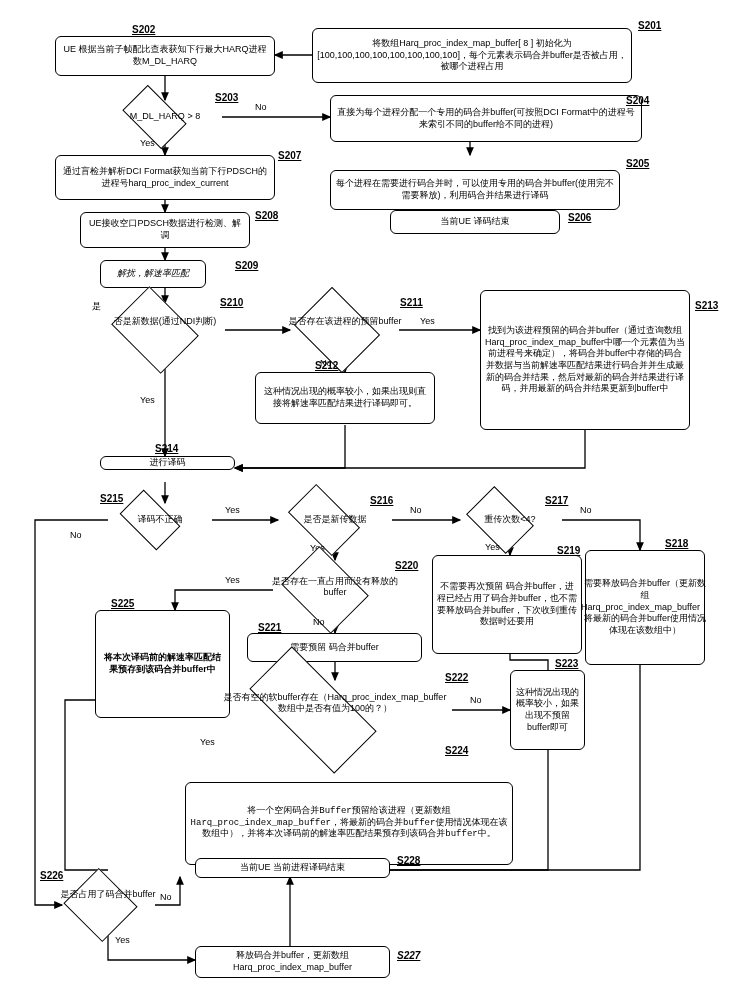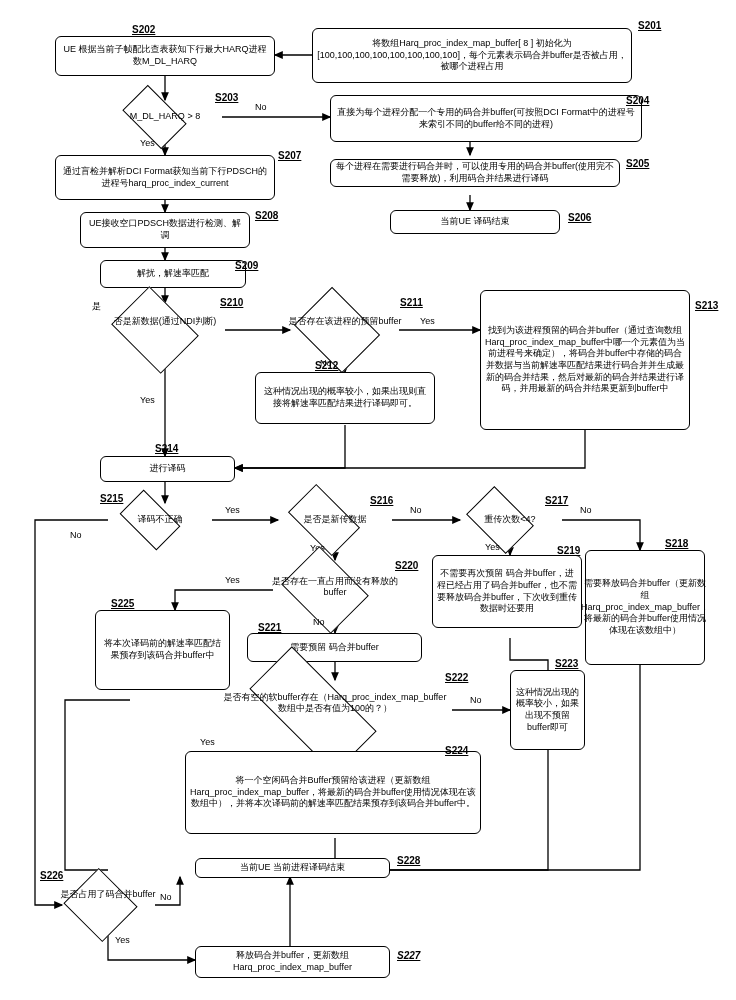--- a/index.html
+++ b/index.html
@@ -159,41 +159,41 @@
 </div>
 <div class="lbl" style="left:215px; top:92px;">S203</div>
 <div class="edge" style="left:255px; top:102px;">No</div>
 <div class="edge" style="left:140px; top:138px;">Yes</div>
 
 <div class="box round" style="left:330px; top:95px; width:312px; height:47px;">
     <span>直接为每个进程分配一个专用的码合并buffer(可按照DCI Format中的进程号来索引不同的buffer给不同的进程)</span>
   </div>
 <div class="lbl" style="left:626px; top:95px;">S204</div>
 
-<div class="box round" style="left:330px; top:159px; width:290px; height:28px;">
+<div class="box round" style="left:330px; top:170px; width:290px; height:40px;">
     <span>每个进程在需要进行码合并时，可以使用专用的码合并buffer(使用完不需要释放)，利用码合并结果进行译码</span>
   </div>
 <div class="lbl" style="left:626px; top:158px;">S205</div>
 
 <div class="box round" style="left:390px; top:210px; width:170px; height:24px;">
     <span>当前UE 译码结束</span>
   </div>
 <div class="lbl" style="left:568px; top:212px;">S206</div>
 
 <div class="box round" style="left:55px; top:155px; width:220px; height:45px;">
     <span>通过盲检并解析DCI Format获知当前下行PDSCH的进程号harq_proc_index_current</span>
   </div>
 <div class="lbl" style="left:278px; top:150px;">S207</div>
 
 <div class="box round" style="left:80px; top:212px; width:170px; height:36px;">
     <span>UE接收空口PDSCH数据进行检测、解调</span>
   </div>
 <div class="lbl" style="left:255px; top:210px;">S208</div>
 
-<div class="box round" style="left:100px; top:260px; width:146px; height:28px;">
+<div class="box round" style="left:100px; top:260px; width:106px; height:28px;font-style:italic;">
     <span>解扰，解速率匹配</span>
   </div>
 <div class="lbl" style="left:235px; top:260px;">S209</div>
 
 <div class="diamond" style="left:165px; top:330px;">
   <div class="shape" style="left:-45px; top:-27px; width:70px; height:54px;"></div>
   <div class="txt" style="top:-14px; left:-62px; width:124px;">否是新数据(通过NDI判断)</div>
 </div>
 <div class="lbl" style="left:220px; top:297px;">S210</div>
 <div class="edge" style="left:92px; top:300px;">是</div>
@@ -210,21 +210,21 @@
 <div class="box round" style="left:255px; top:372px; width:180px; height:52px;">
     <span>这种情况出现的概率较小，如果出现则直接将解速率匹配结果进行译码即可。</span>
   </div>
 <div class="lbl" style="left:315px; top:360px;">S212</div>
 
 <div class="box round" style="left:480px; top:290px; width:210px; height:140px;">
     <span>找到为该进程预留的码合并buffer（通过查询数组Harq_proc_index_map_buffer中哪一个元素值为当前进程号来确定），将码合并buffer中存储的码合并数据与当前解速率匹配结果进行码合并并生成最新的码合并结果，然后对最新的码合并结果进行译码，并用最新的码合并结果更新到buffer中</span>
   </div>
 <div class="lbl" style="left:695px; top:300px;">S213</div>
 
-<div class="box round" style="left:100px; top:456px; width:135px; height:26px;">
+<div class="box round" style="left:100px; top:456px; width:135px; height:14px;">
     <span>进行译码</span>
   </div>
 <div class="lbl" style="left:155px; top:443px;">S214</div>
 
 <div class="diamond" style="left:160px; top:520px;">
   <div class="shape" style="left:-36px; top:-17px; width:52px; height:34px;"></div>
   <div class="txt" style="top:-6px; left:-48px; width:96px;">译码不正确</div>
 </div>
 <div class="lbl" style="left:100px; top:493px;">S215</div>
 <div class="edge" style="left:225px; top:505px;">Yes</div>
@@ -244,34 +244,34 @@
 </div>
 <div class="lbl" style="left:545px; top:495px;">S217</div>
 <div class="edge" style="left:580px; top:505px;">No</div>
 <div class="edge" style="left:485px; top:542px;">Yes</div>
 
 <div class="box round" style="left:585px; top:550px; width:120px; height:115px;">
     <span>需要释放码合并buffer（更新数组Harq_proc_index_map_buffer，将最新的码合并buffer使用情况体现在该数组中）</span>
   </div>
 <div class="lbl" style="left:665px; top:538px;">S218</div>
 
-<div class="box round" style="left:432px; top:555px; width:150px; height:73px;">
+<div class="box round" style="left:432px; top:555px; width:150px; height:99px;">
     <span>不需要再次预留 码合并buffer，进程已经占用了码合并buffer，也不需要释放码合并buffer，下次收到重传数据时还要用</span>
   </div>
 <div class="lbl" style="left:557px; top:545px;">S219</div>
 
 <div class="diamond" style="left:335px; top:590px;">
   <div class="shape" style="left:-45px; top:-27px; width:70px; height:54px;"></div>
   <div class="txt" style="top:-14px; left:-64px; width:128px;">是否存在一直占用而没有释放的buffer</div>
 </div>
 <div class="lbl" style="left:395px; top:560px;">S220</div>
 <div class="edge" style="left:225px; top:575px;">Yes</div>
 <div class="edge" style="left:313px; top:617px;">No</div>
 
-<div class="box round" style="left:95px; top:610px; width:135px; height:80px;">
+<div class="box round" style="left:95px; top:610px; width:135px; height:108px;font-weight:bold;">
     <span>将本次译码前的解速率匹配结果预存到该码合并buffer中</span>
   </div>
 <div class="lbl" style="left:111px; top:598px;text-decoration:underline;">S225</div>
 
 <div class="box round" style="left:247px; top:633px; width:175px; height:29px;">
     <span>需要预留 码合并buffer</span>
   </div>
 <div class="lbl" style="left:258px; top:622px;">S221</div>
 
 <div class="diamond" style="left:335px; top:710px;">
@@ -280,21 +280,21 @@
 </div>
 <div class="lbl" style="left:445px; top:672px;">S222</div>
 <div class="edge" style="left:470px; top:695px;">No</div>
 <div class="edge" style="left:200px; top:737px;">Yes</div>
 
 <div class="box round" style="left:510px; top:670px; width:75px; height:80px;">
     <span>这种情况出现的概率较小，如果出现不预留buffer即可</span>
   </div>
 <div class="lbl" style="left:555px; top:658px;">S223</div>
 
-<div class="box round" style="left:185px; top:751px; width:296px; height:83px;">
+<div class="box round" style="left:185px; top:782px; width:328px; height:83px;font-family:Liberation Mono, monospace;">
     <span>将一个空闲码合并Buffer预留给该进程（更新数组Harq_proc_index_map_buffer，将最新的码合并buffer使用情况体现在该数组中），并将本次译码前的解速率匹配结果预存到该码合并buffer中。</span>
   </div>
 <div class="lbl" style="left:445px; top:745px;">S224</div>
 
 <div class="diamond" style="left:108px; top:905px;">
   <div class="shape" style="left:-35px; top:-25px; width:55px; height:50px;"></div>
   <div class="txt" style="top:-16px; left:-50px; width:100px;">是否占用了码合并buffer</div>
 </div>
 <div class="lbl" style="left:40px; top:870px;">S226</div>
 <div class="edge" style="left:160px; top:892px;">No</div>

